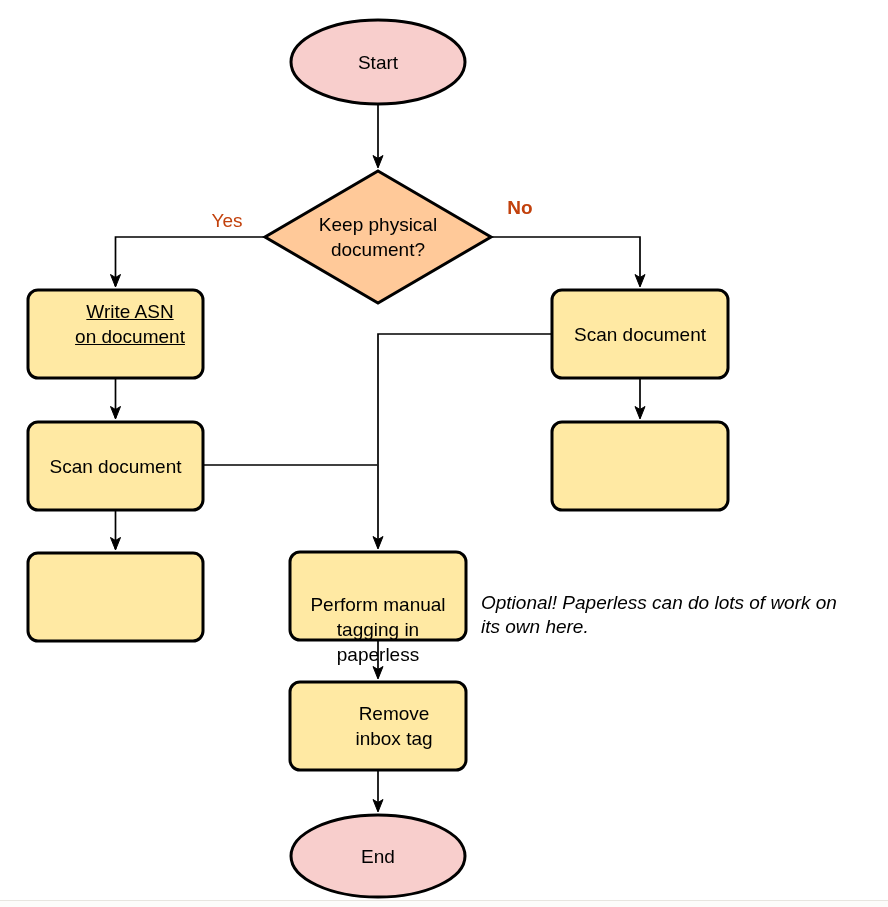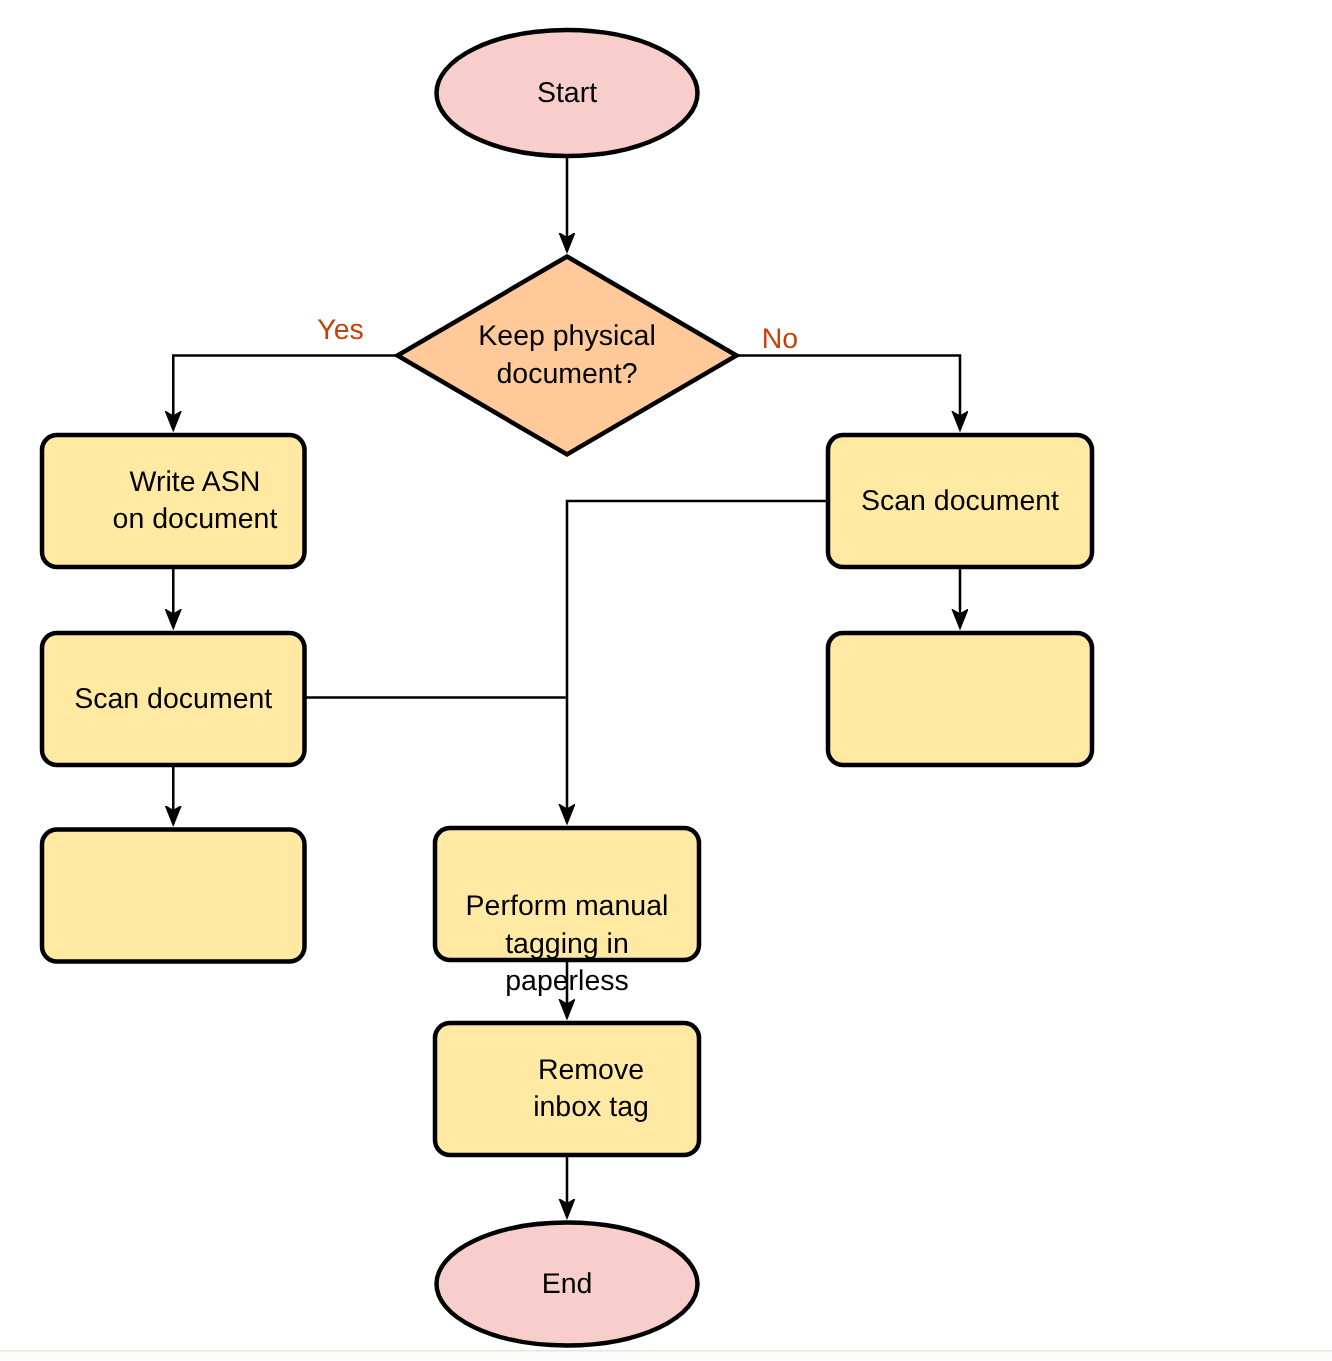--- a/index.html
+++ b/index.html
@@ -89,29 +89,31 @@
       <rect x="552" y="422" width="176" height="88" rx="10" ry="10" fill="#ffe9a3"></rect>
       <rect x="290" y="552" width="176" height="88" rx="10" ry="10" fill="#ffe9a3"></rect>
       <rect x="290" y="682" width="176" height="88" rx="10" ry="10" fill="#ffe9a3"></rect>
       <ellipse cx="378" cy="856" rx="87" ry="41" fill="#f8cecc"></ellipse>
     </g>
   </svg>
 
   <div class="node-label" style="left:290px; top:20px;  width:176px; height:84px;">Start</div>
   <div class="node-label" style="left:265px; top:171px; width:226px; height:132px;">Keep physical
 document?</div>
-  <div class="node-label" style="left:28px;  top:290px; width:204px; height:88px;">Write ASN
+  <div class="node-label" style="left:28px;  top:280px; width:204px; height:88px;text-decoration:underline;">Write ASN
 on document</div>
   <div class="node-label" style="left:28px;  top:422px; width:175px; height:88px;">Scan document</div>
   <div class="node-label" style="left:552px; top:290px; width:176px; height:88px;">Scan document</div>
   <div class="node-label" style="left:290px; top:552px; width:176px; height:88px;margin-top:33px;">Perform manual
 tagging in
 paperless</div>
   <div class="node-label" style="left:290px; top:682px; width:208px; height:88px;">Remove
 inbox tag</div>
   <div class="node-label" style="left:290px; top:815px; width:176px; height:82px;">End</div>
 
   <div class="edge-label" style="left:196px; top:209px;">Yes</div>
-  <div class="edge-label" style="left:489px; top:215px;">No</div>
+  <div class="edge-label" style="left:489px; top:196px;font-weight:bold;">No</div>
 
+  <div class="note">Optional! Paperless can do lots of work on
+its own here.</div>
 
   <div class="bottom-rule"></div>
 </div>
 
 </body></html>

